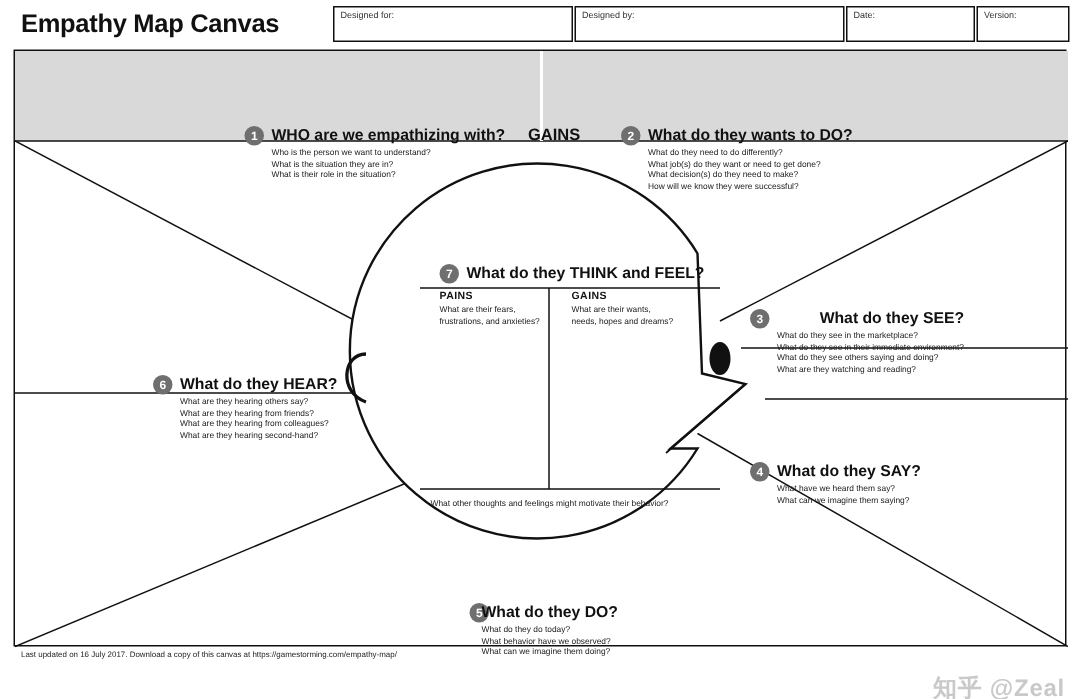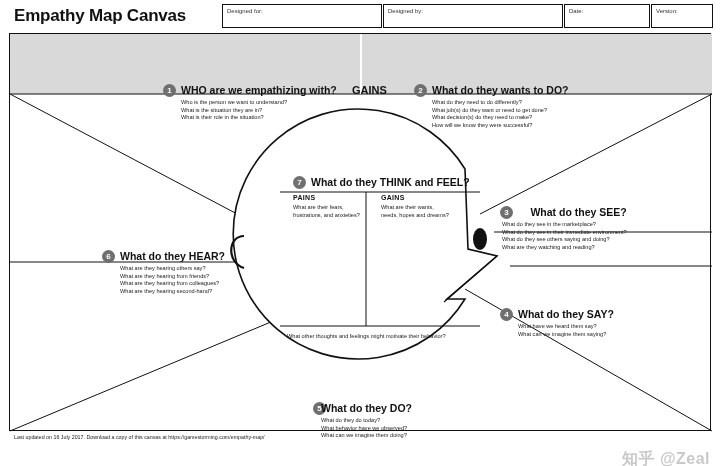--- a/index.html
+++ b/index.html
@@ -102,21 +102,21 @@
     font-size: 8px;
     font-weight: bold;
     text-align: center;
     line-height: 13px;
   }
   
   #b1      { left: 171px; top: 50px; }
   #n1      { left: 153px; top: 50px; }
   #b2      { left: 422px; top: 50px; }
   #n2      { left: 404px; top: 50px; }
-  #b3      { left: 492px; top: 172px; }
+  #b3      { left: 508px; top: 172px; }
   #n3      { left: 490px; top: 172px; }
   #b4      { left: 508px; top: 274px; }
   #n4      { left: 490px; top: 274px; }
   #b5      { left: 311px; top: 368px; }
   #n5      { left: 303px; top: 368px; }
   #b6      { left: 110px; top: 216px; }
   #n6      { left: 92px;  top: 216px; }
   #b7      { left: 301px; top: 142px; }
   #n7      { left: 283px; top: 142px; }
 

